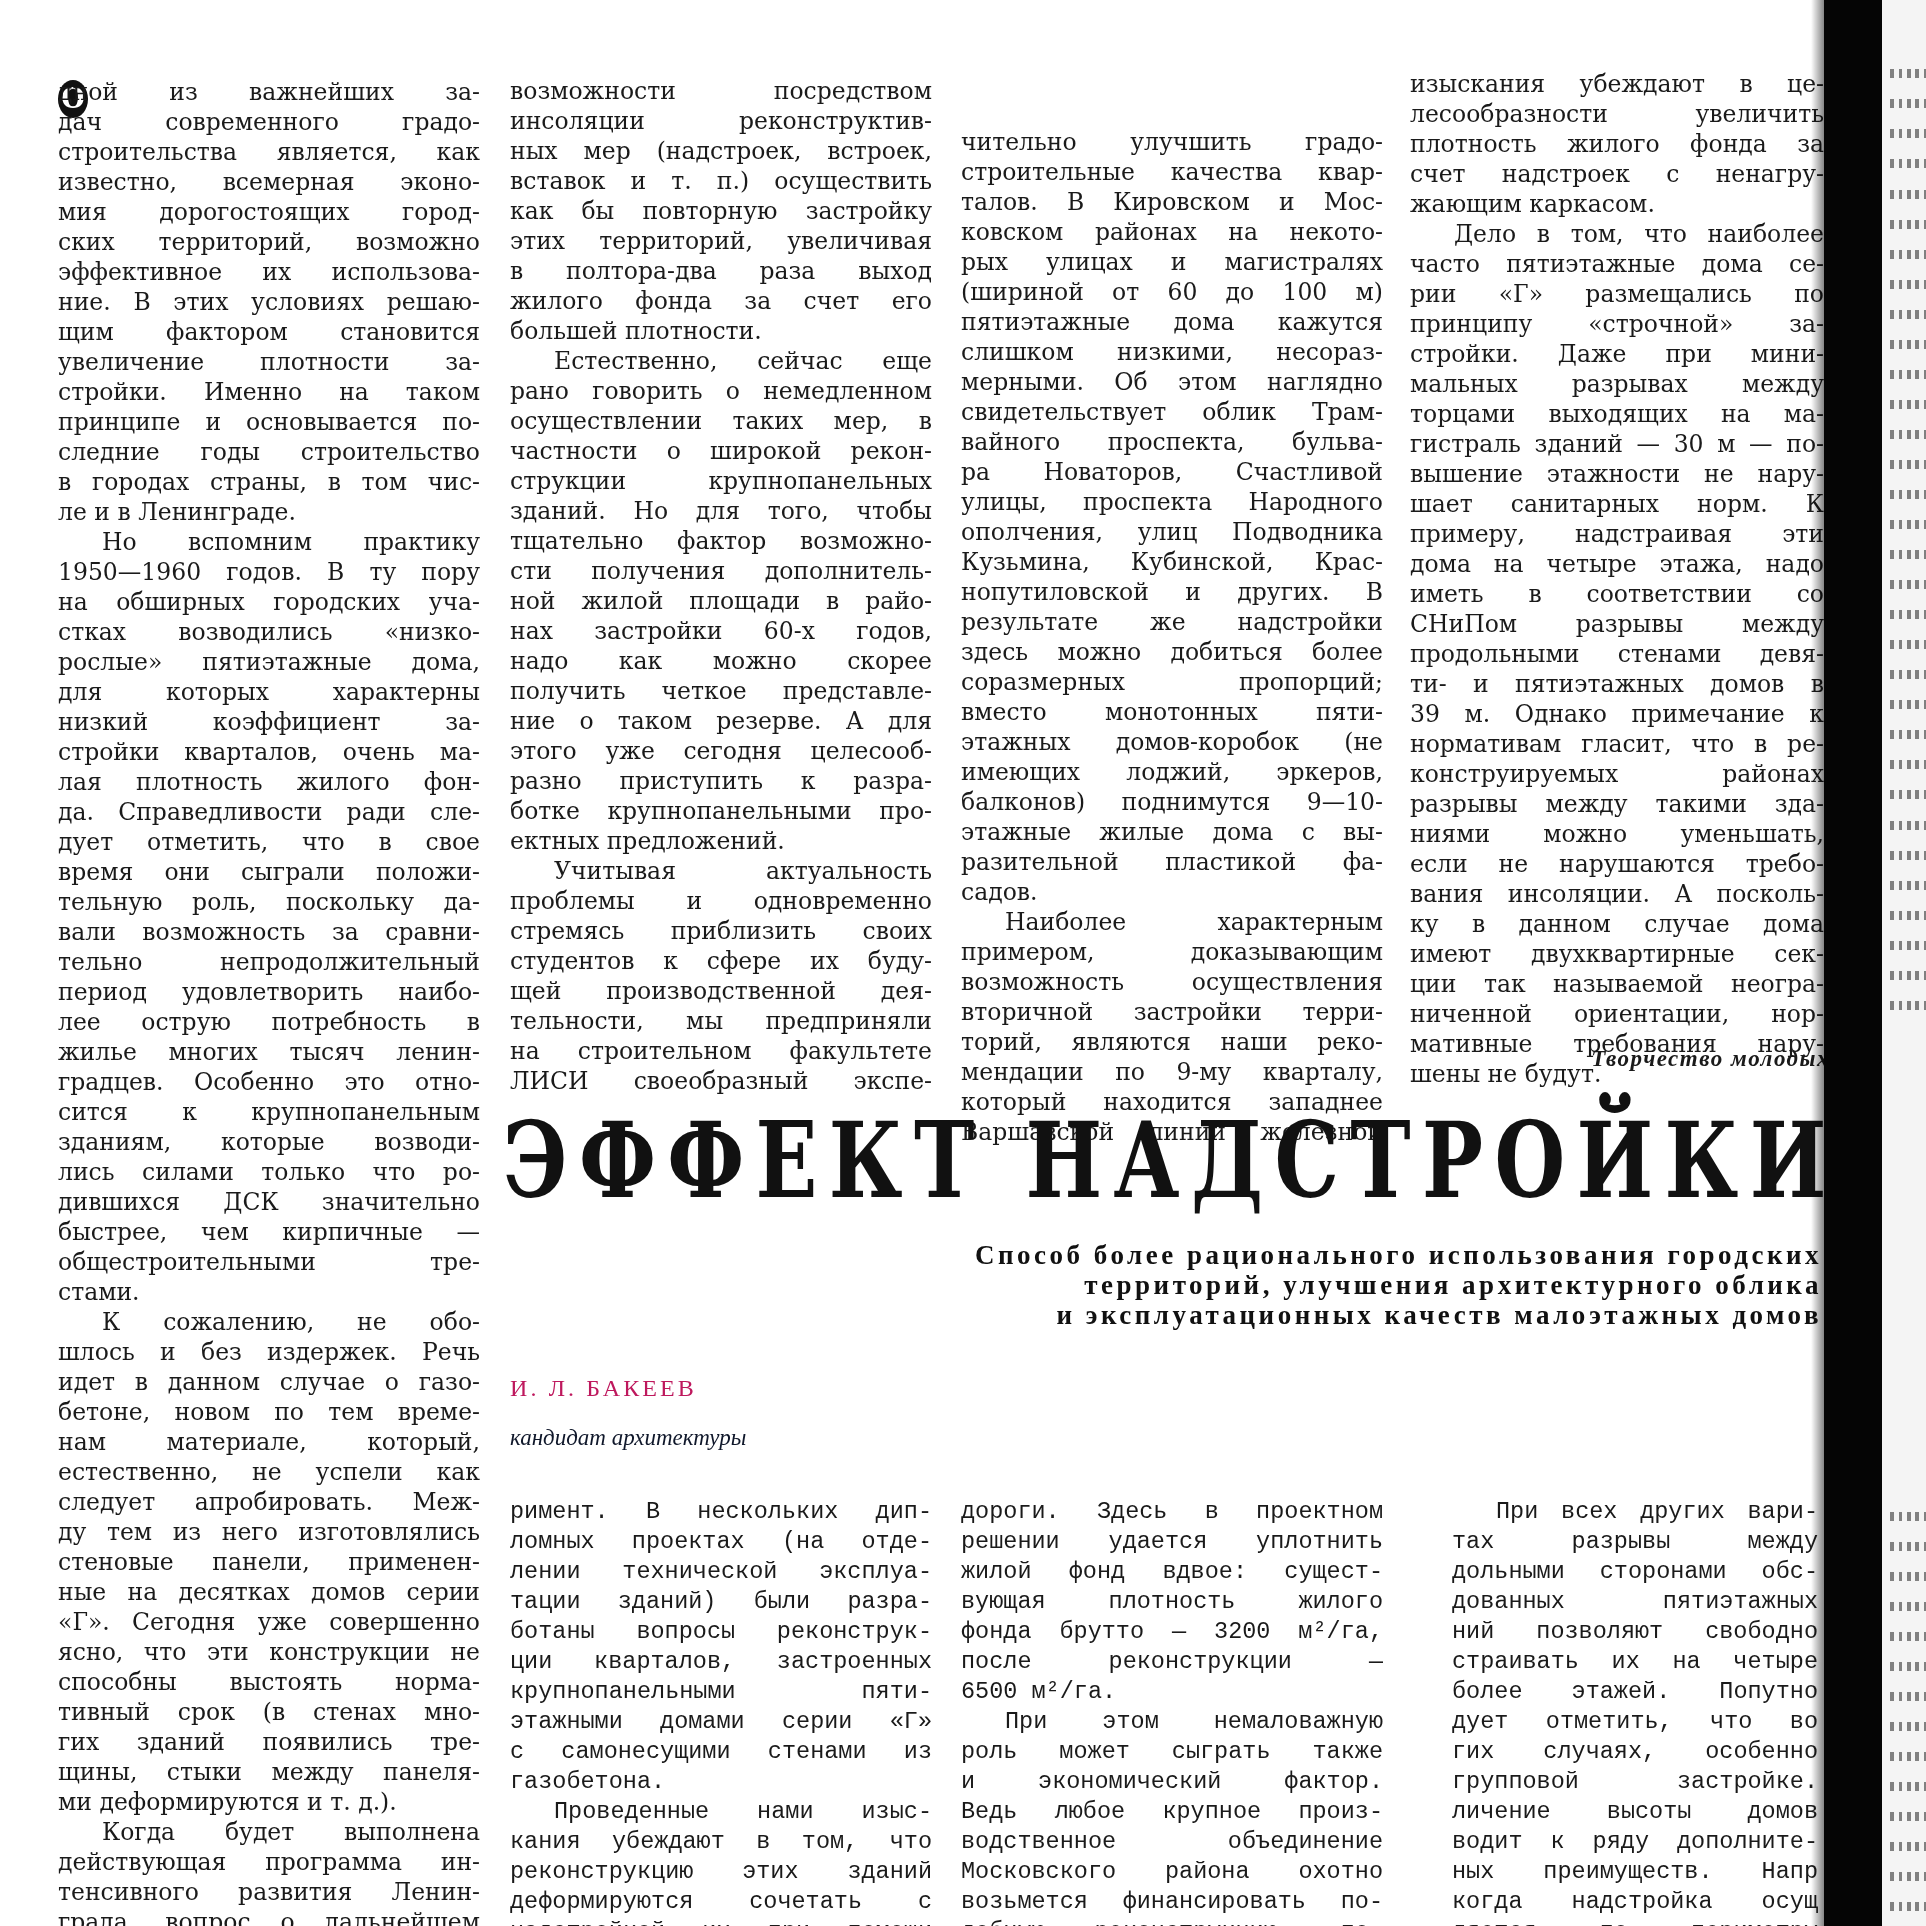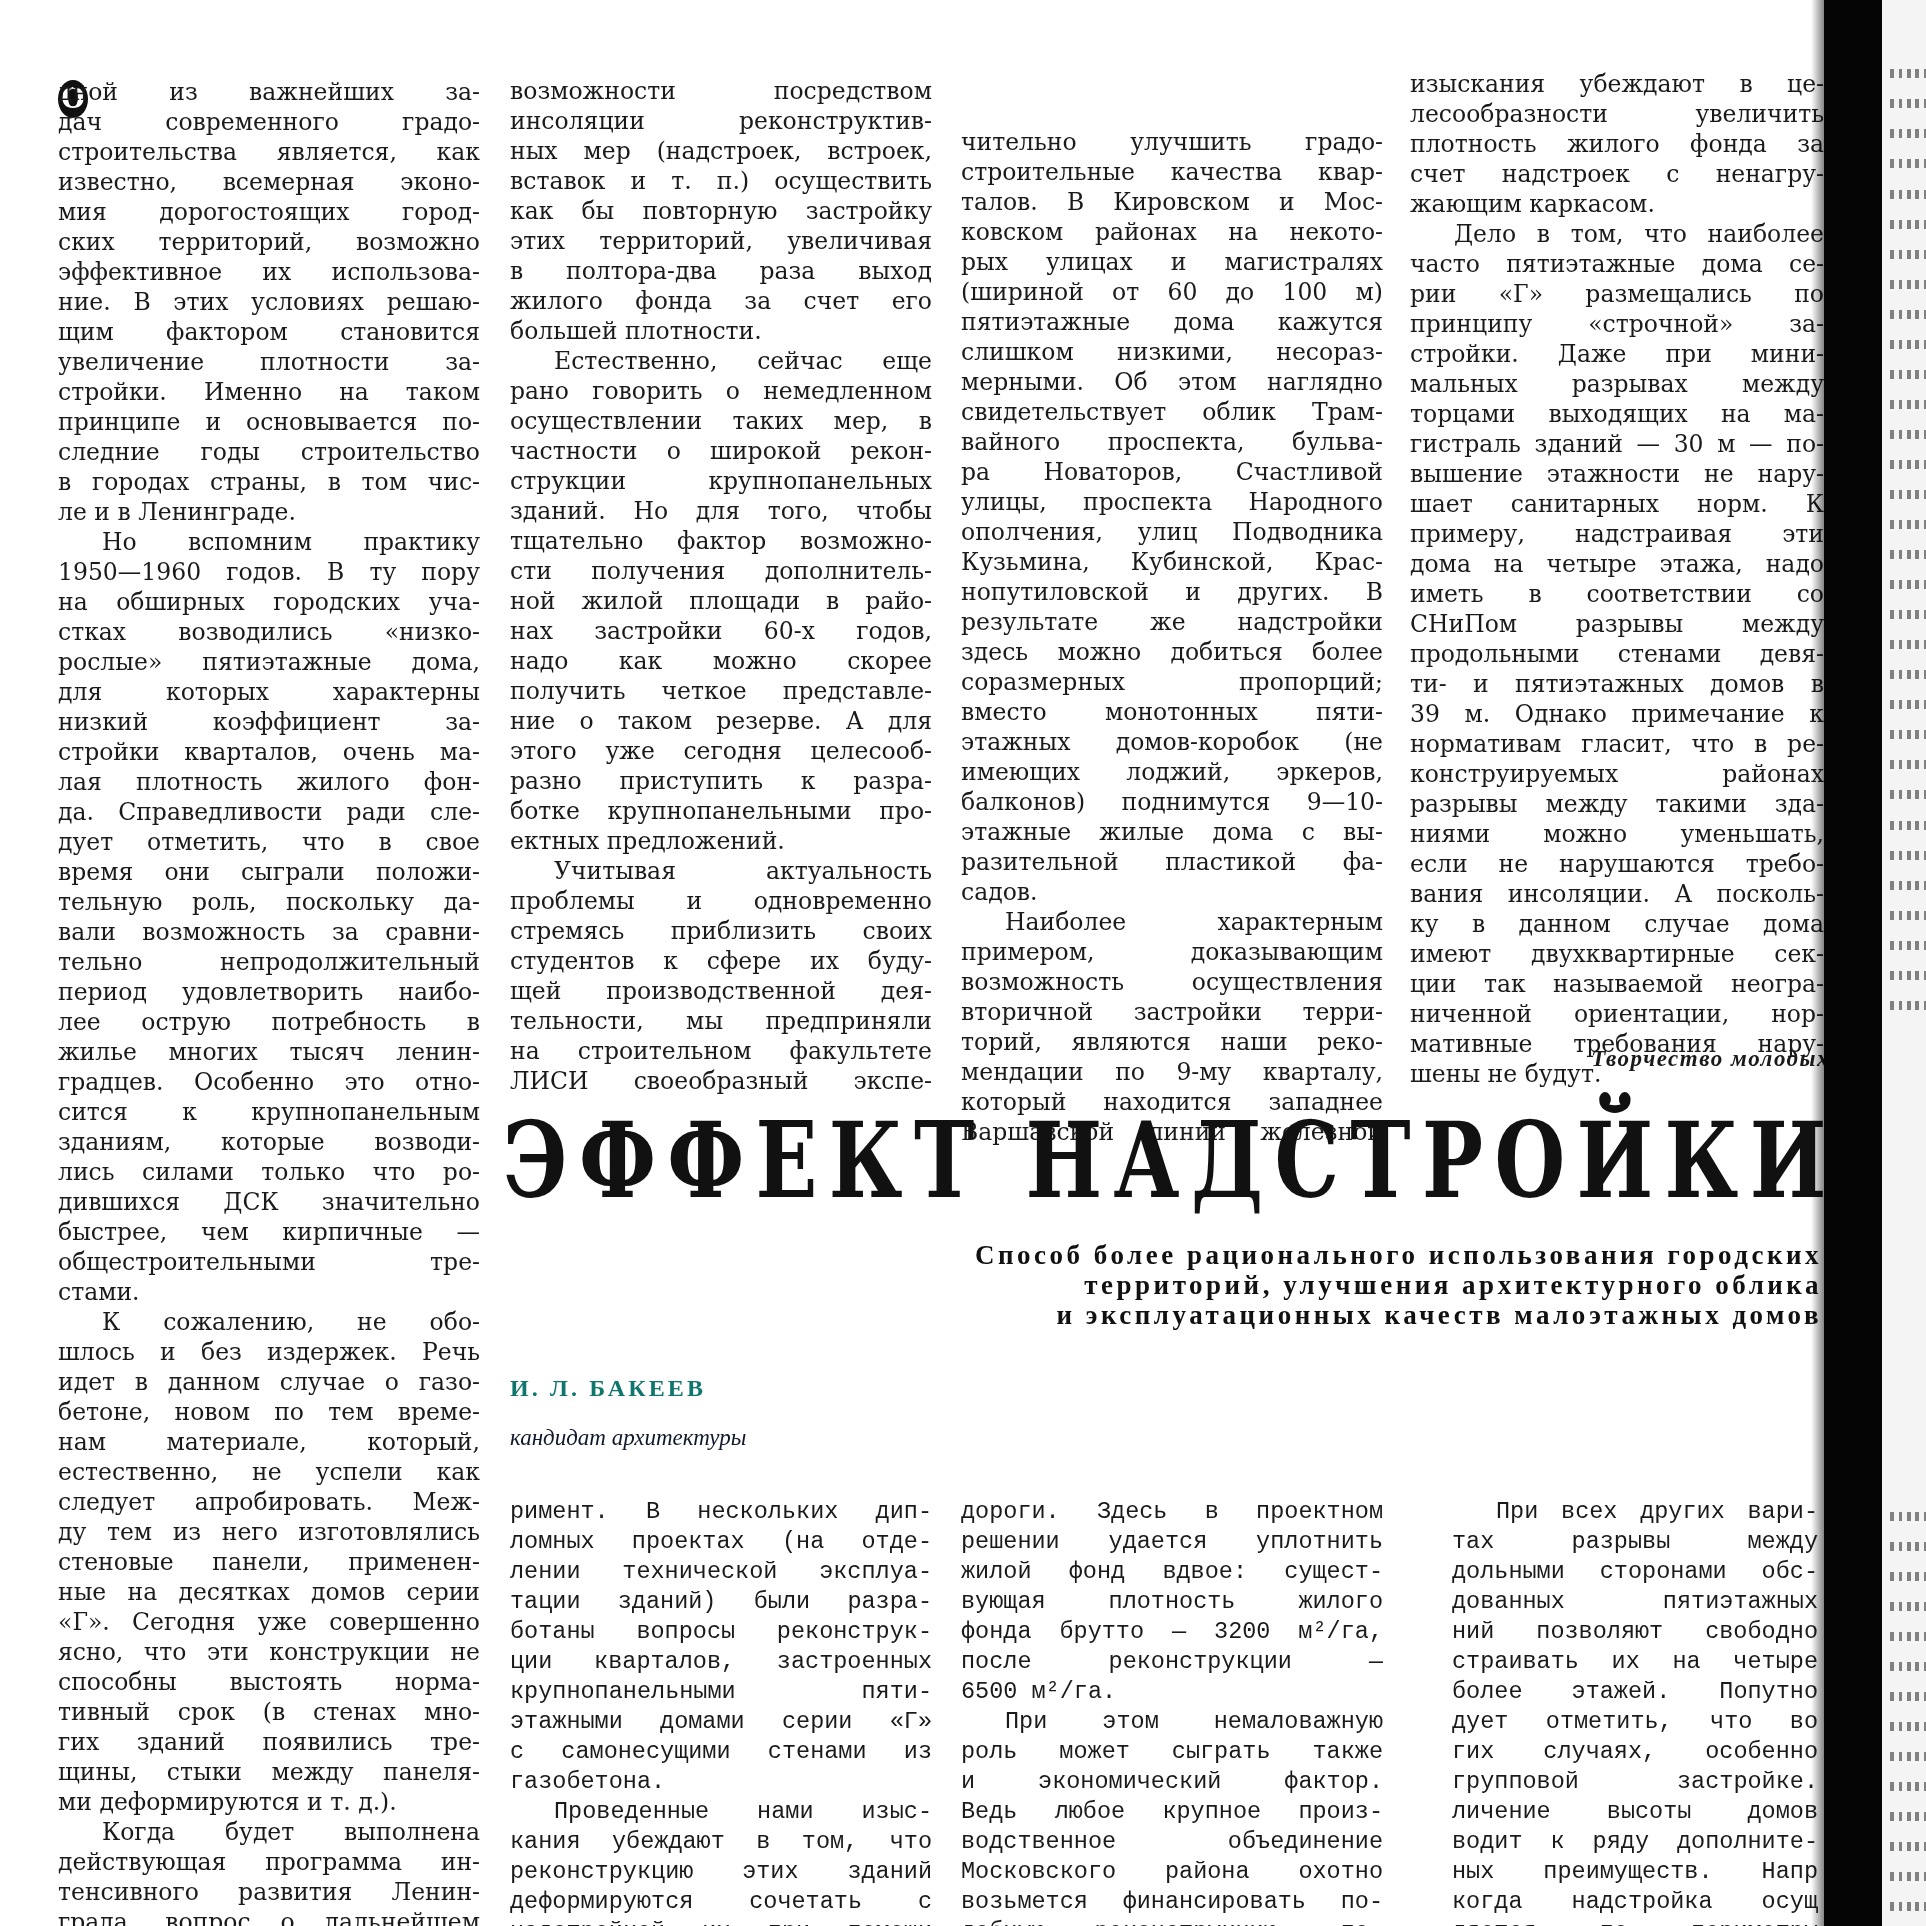--- a/index.html
+++ b/index.html
@@ -36,22 +36,22 @@
     white-space: nowrap; transform: scaleX(0.78); transform-origin: left top;
   }
   .subhead {
     position: absolute; left: 512px; top: 1240px; width: 1310px;
     font-family: "Liberation Serif", "DejaVu Serif", serif; font-weight: bold;
     font-size: 27px; line-height: 30px; color: #111; letter-spacing: 3.5px; text-align: right;
   }
   .subhead .sl { display: block; white-space: nowrap; }
   .byline {
     position: absolute; left: 510px; top: 1375px;
-    font-family: "Liberation Serif", "DejaVu Serif", serif; font-weight: bold;
-    font-size: 24px; letter-spacing: 3.1px; color: #0f766e; white-space: nowrap;
+    font-family: "Liberation Serif", "DejaVu Serif", serif; font-weight: normal;
+    font-size: 24px; letter-spacing: 3.1px; color: #be185d; white-space: nowrap;
   }
   .credential {
     position: absolute; left: 510px; top: 1425px;
     font-family: "Liberation Serif", "DejaVu Serif", serif; font-style: italic;
     font-size: 23px; color: #0f172a; white-space: nowrap;
   }
 
   
   .binding { position: absolute; left: 1824px; top: 0; width: 58px; height: 2702px; background: #050505; }
   .binding-fade { position: absolute; left: 1811px; top: 0; width: 15.4px; height: 2702px;

